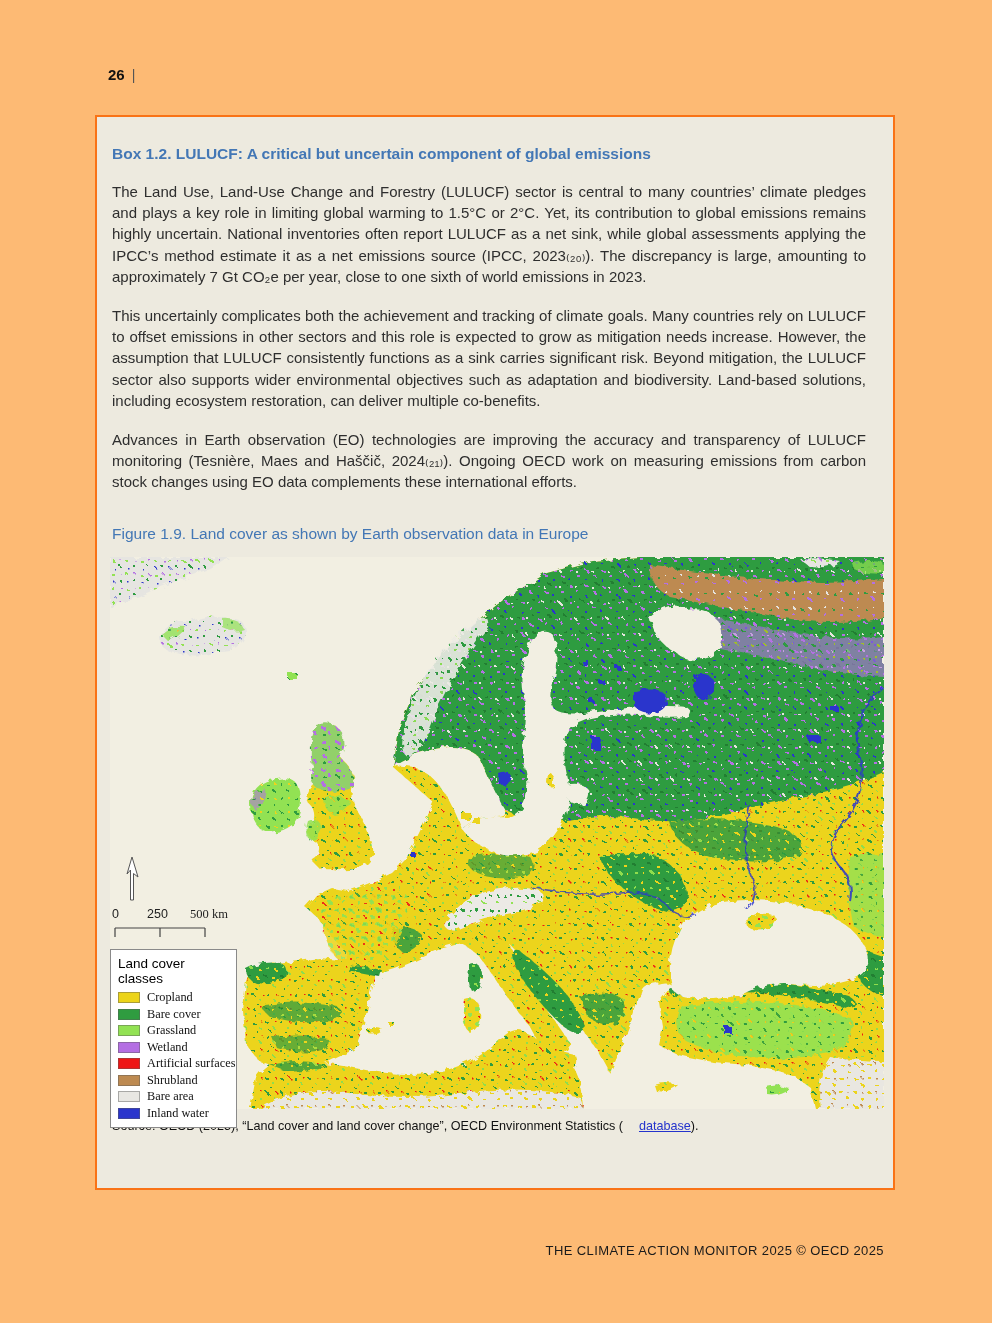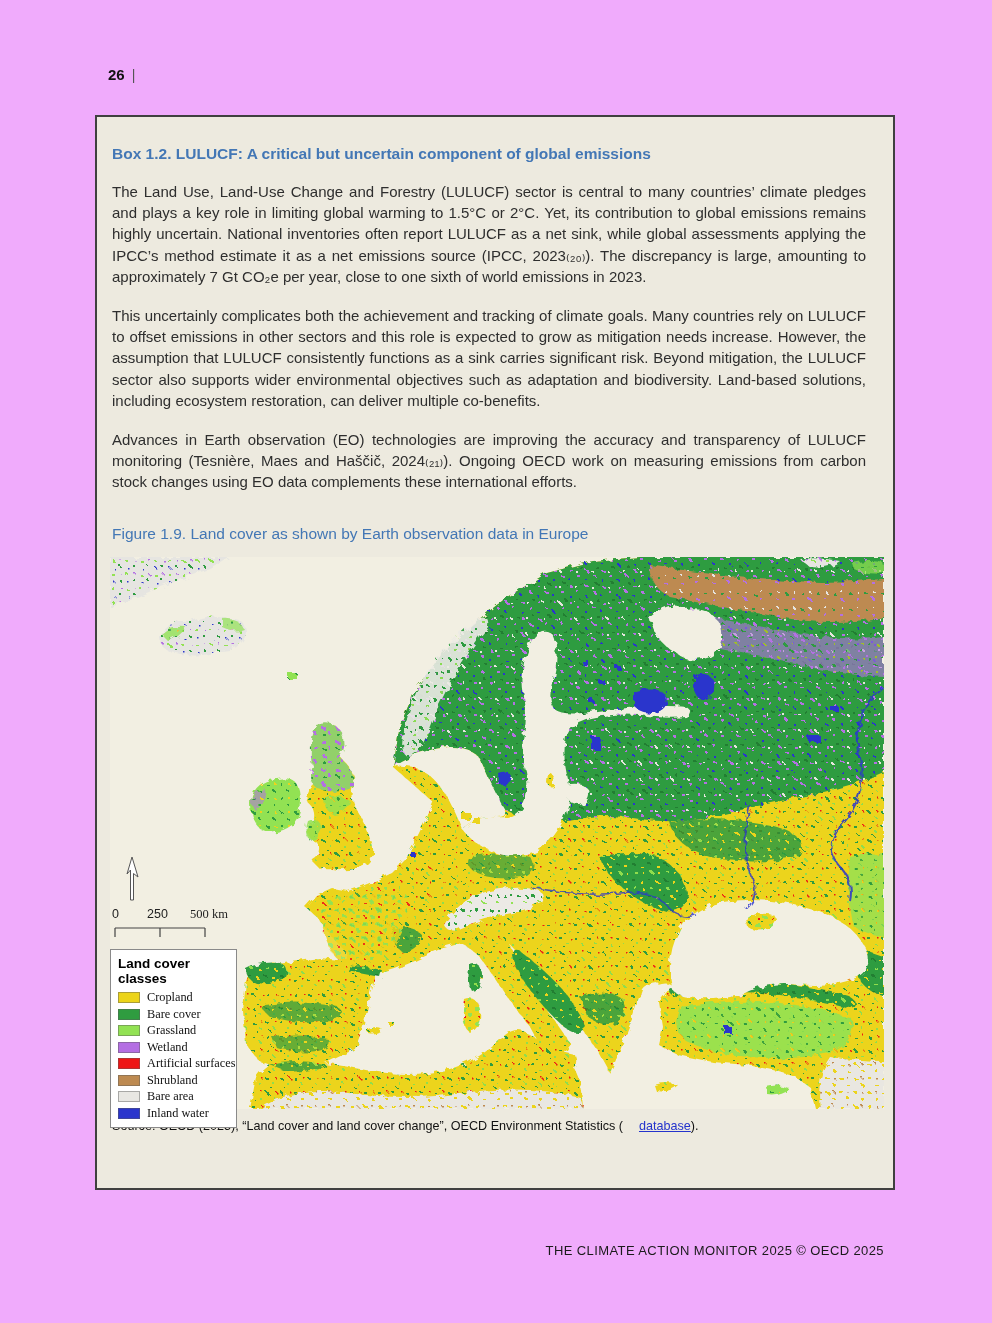--- a/index.html
+++ b/index.html
@@ -1,29 +1,29 @@
 <!DOCTYPE html>
 <html><head>
 <meta charset="utf-8">
 <style>
   html,body{margin:0;padding:0;background:#fff;}
-  .page{position:relative;width:992px;height:1323px;background:#f0abfc;overflow:hidden;
+  .page{position:relative;width:992px;height:1323px;background:#fdba74;overflow:hidden;
         font-family:"Liberation Sans","DejaVu Sans",sans-serif;color:#2e2e2e;}
   .page-number{position:absolute;left:108px;top:66px;font-size:15px;font-weight:bold;color:#111;}
   .page-number .sep{font-weight:normal;color:#555;margin-left:7px;font-size:14px;}
   .box{position:absolute;left:95px;top:115px;width:800px;height:1075px;box-sizing:border-box;
-       background:#edeadf;border:2px solid #404040;padding:27px 13px 0 13px;}
+       background:#edeadf;border:2px solid #f97316;padding:27px 13px 0 13px;}
   .box-title{font-size:15.5px;font-weight:bold;color:#4377b5;margin:0 2px;line-height:19px;}
   .body-para{font-size:15px;line-height:21.2px;text-align:justify;color:#2e2e2e;margin:18px 14px 0 2px;}
   .fig-title{font-size:15.5px;font-weight:normal;color:#4377b5;margin:31px 2px 0 2px;line-height:19px;}
   .map-wrap{position:relative;width:774px;height:552px;margin-top:14px;background:#f2efe2;}
   .map-svg{position:absolute;left:0;top:0;}
   .legend{position:absolute;left:0px;top:392px;width:127px;box-sizing:border-box;background:#ffffff;
           border:1px solid #8a8a8a;padding:6px 4px 5px 7px;}
-  .legend-title{font-size:13.5px;font-weight:bold;color:#000;margin:0 0 4px 0;}
+  .legend-title{font-size:13.5px;font-weight:normal;color:#000;margin:0 0 4px 0;}
   .legend-row{display:flex;align-items:center;height:16.5px;font-family:Liberation Serif, serif;}
   .chip{width:22px;height:11px;margin-right:7px;border:1px solid rgba(90,90,90,.45);box-sizing:border-box;flex:0 0 auto;}
   .legend-label{font-size:12.3px;color:#111;white-space:nowrap;}
   .scalebar{position:absolute;left:4px;top:298px;width:150px;height:90px;}
   .north-arrow{position:absolute;left:8px;top:0px;}
   .sb-label{position:absolute;top:52px;font-size:12.5px;color:#222;}
   .sb-0{left:-2px;} .sb-250{left:33px;} .sb-500{left:76px;font-family:Liberation Serif, serif;}
   .sb-bracket{position:absolute;left:0px;top:72px;}
   .source-line{font-size:12.6px;color:#111;margin:10px 2px 0 2px;}
   .source-link{color:#2433cc;text-decoration:underline;cursor:pointer;padding-left:16px;}

